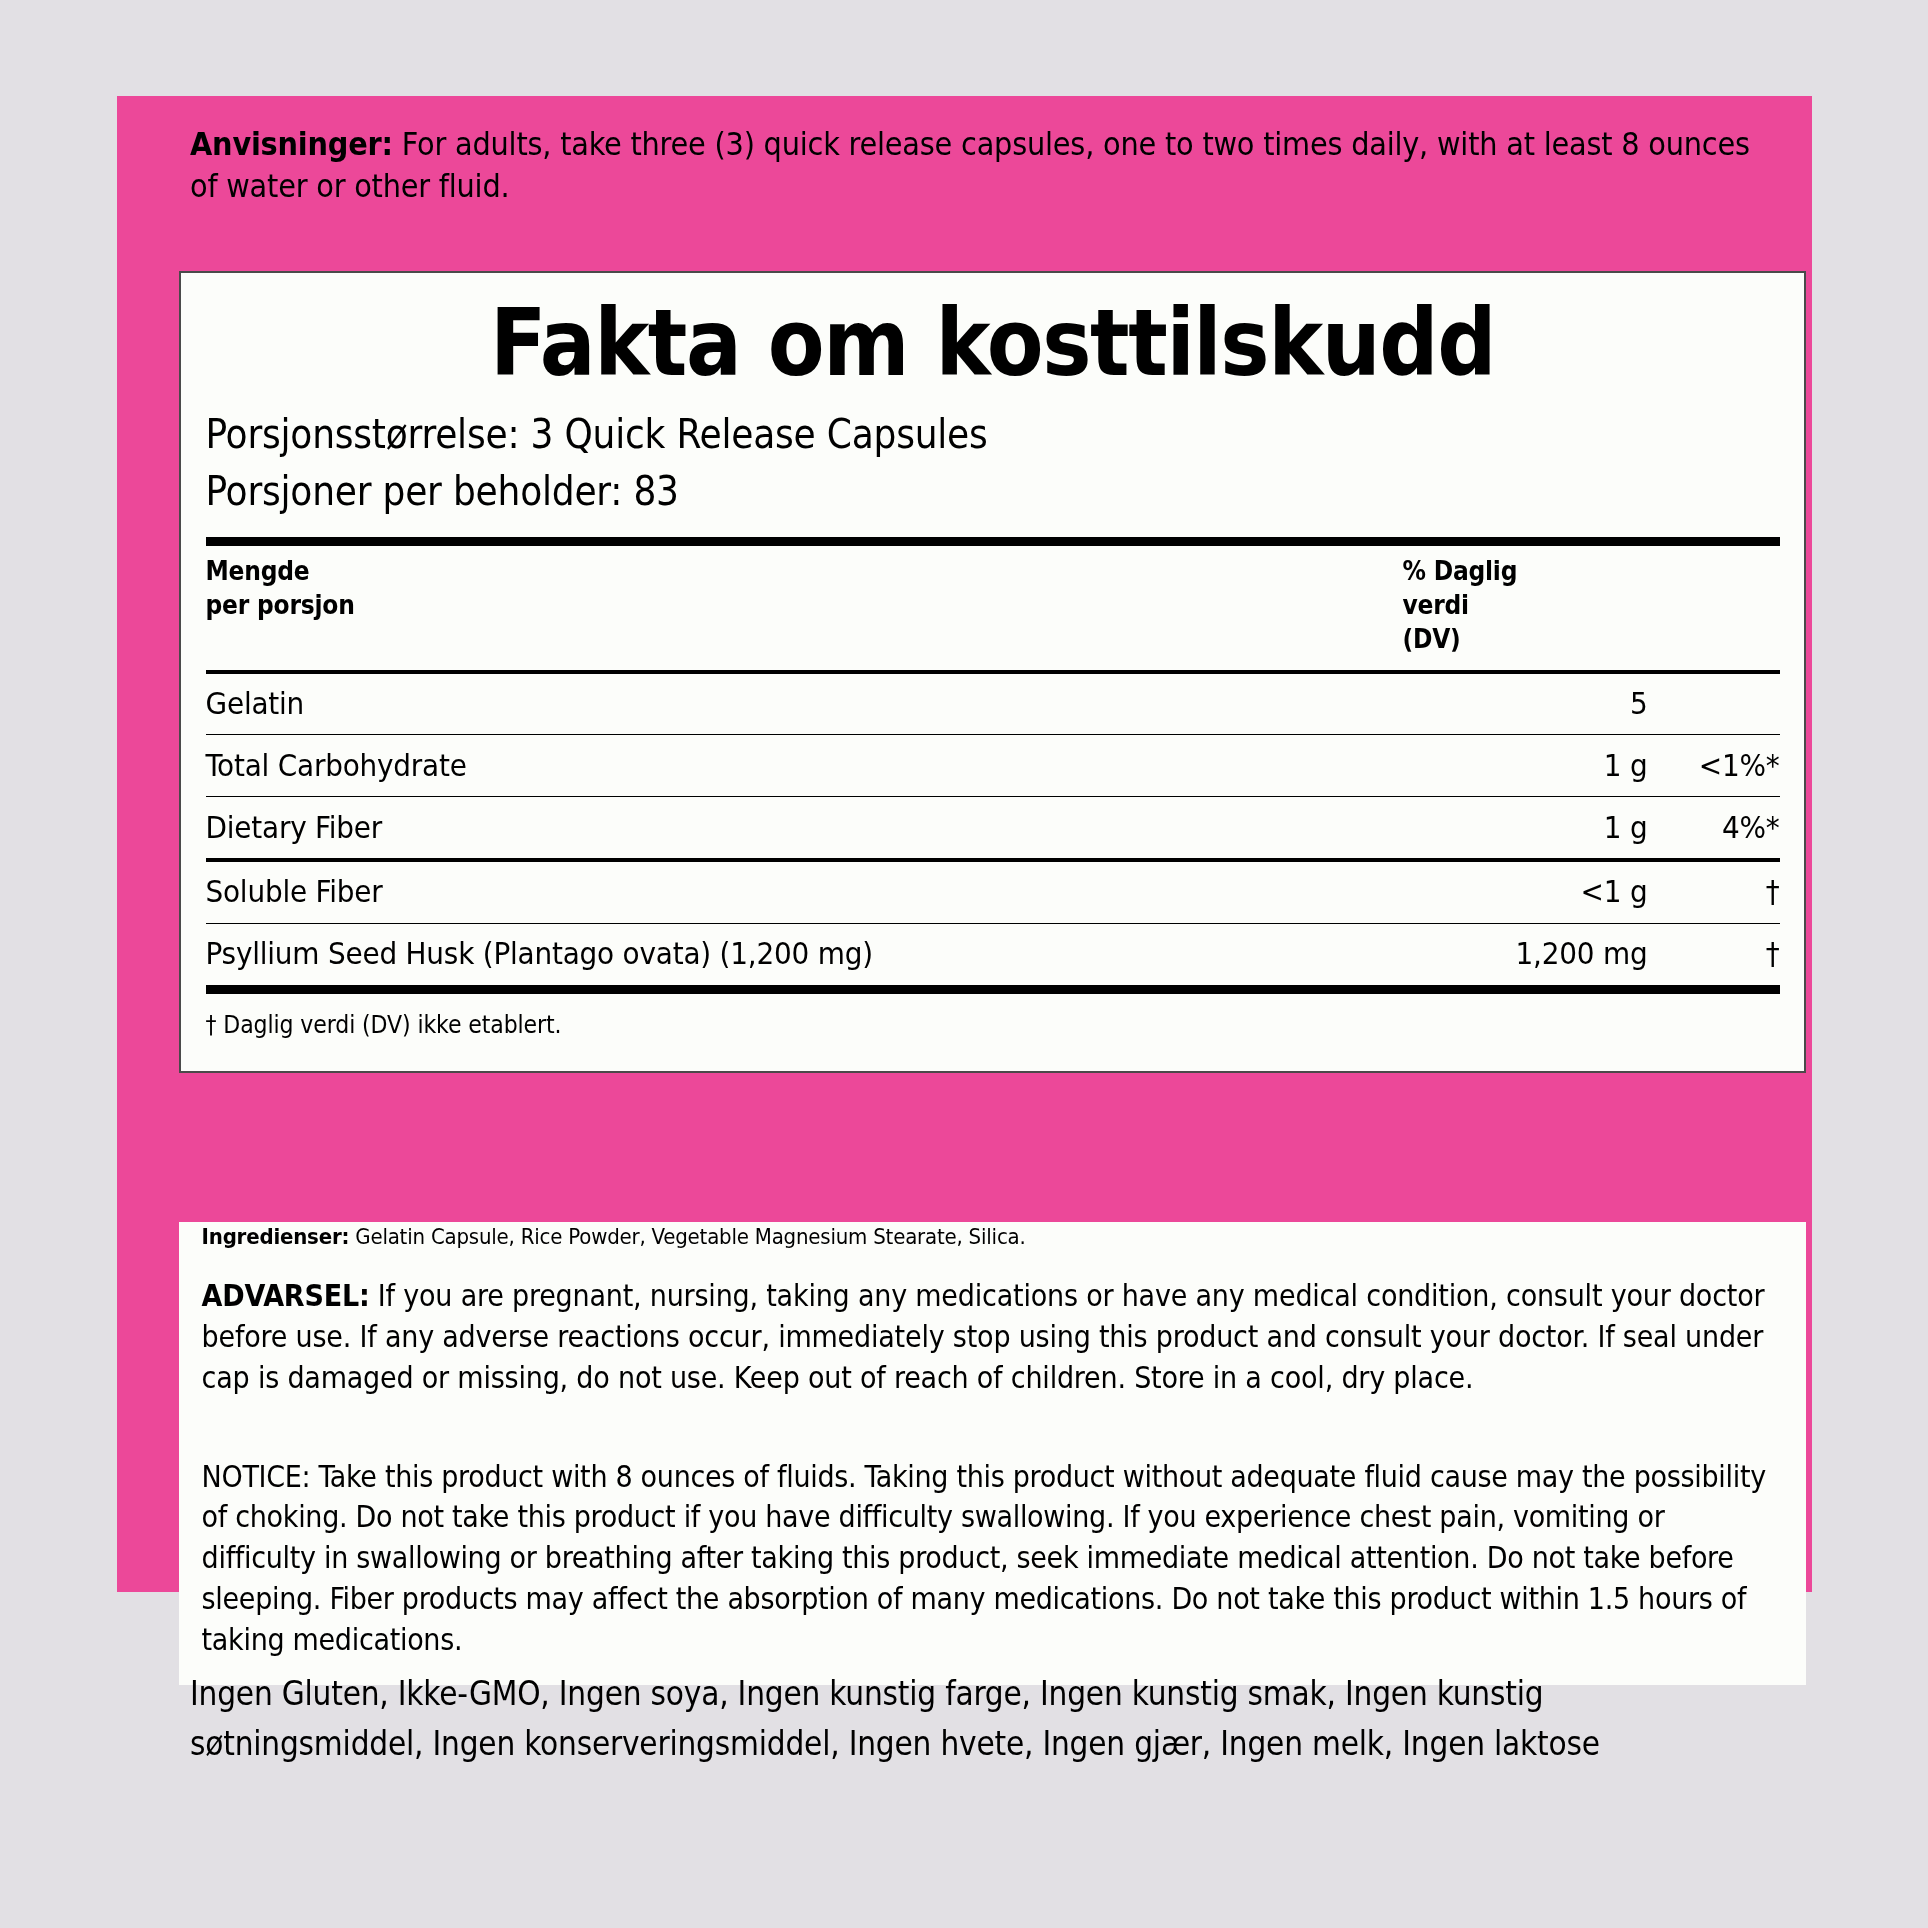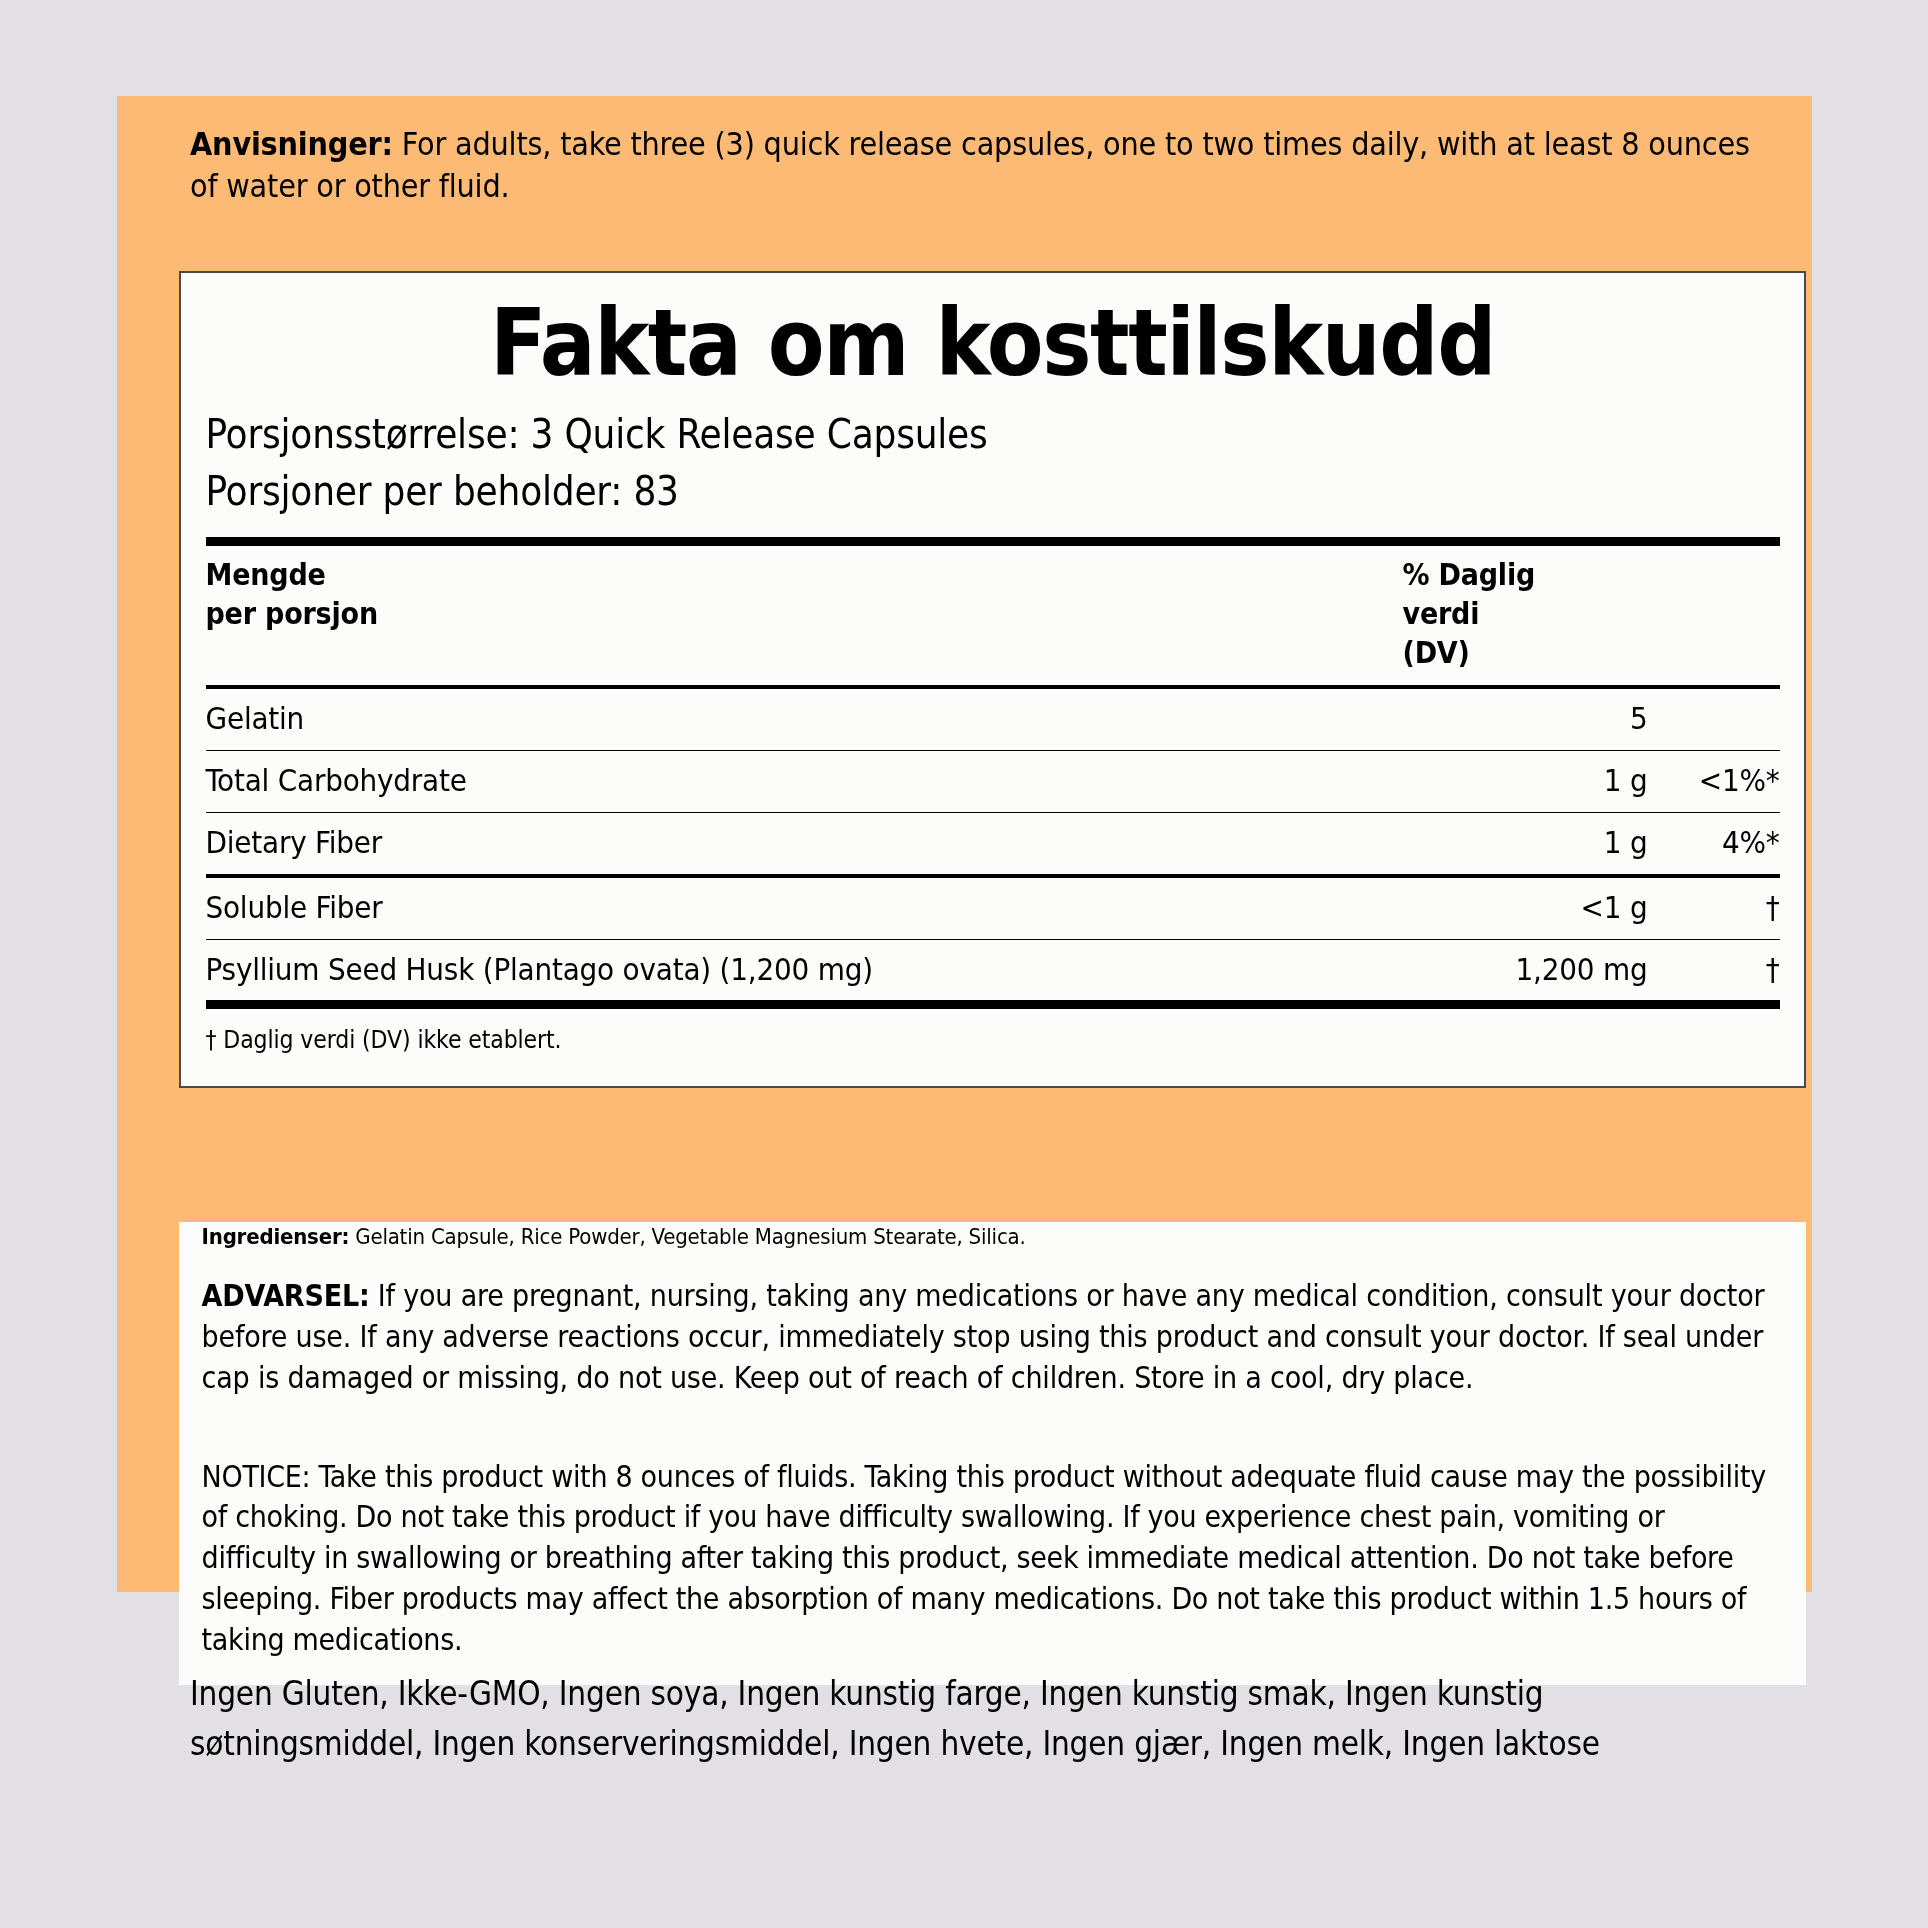--- a/index.html
+++ b/index.html
@@ -14,21 +14,21 @@
     font-stretch: condensed;
     color: #000;
     overflow: hidden;
   }
   .card {
     position: absolute;
     left: 117px;
     top: 96px;
     width: 1695px;
     height: 1496px;
-    background: #fdba74;
+    background: #ec4899;
     box-sizing: border-box;
   }
   .directions {
     position: absolute;
     left: 73px;
     top: 28px;
     width: 1563px;
     font-size: 32px;
     line-height: 1.30;
     letter-spacing: -0.2px;
@@ -67,21 +67,21 @@
   table.facts {
     width: 100%;
     border-collapse: collapse;
     font-size: 31px;
     letter-spacing: -0.2px;
   }
   table.facts td { vertical-align: top; padding: 0; }
 
   .hdr-cell {
     font-weight: 700;
-    font-size: 30px;
+    font-size: 26px;
     line-height: 1.30;
     padding: 9.4px 0 13px 0 !important;
   }
   .hdr-right { text-align: left; }
 
   .row td { padding: 11.3px 0 13px 0 !important; line-height: 1.18; }
   .col-amt { text-align: right; width: 245px; white-space: nowrap; padding-right: 53px !important; }
   .col-dv  { text-align: right; width: 132px; white-space: nowrap; }
   .indent  { padding-left: 41px !important; }
 

